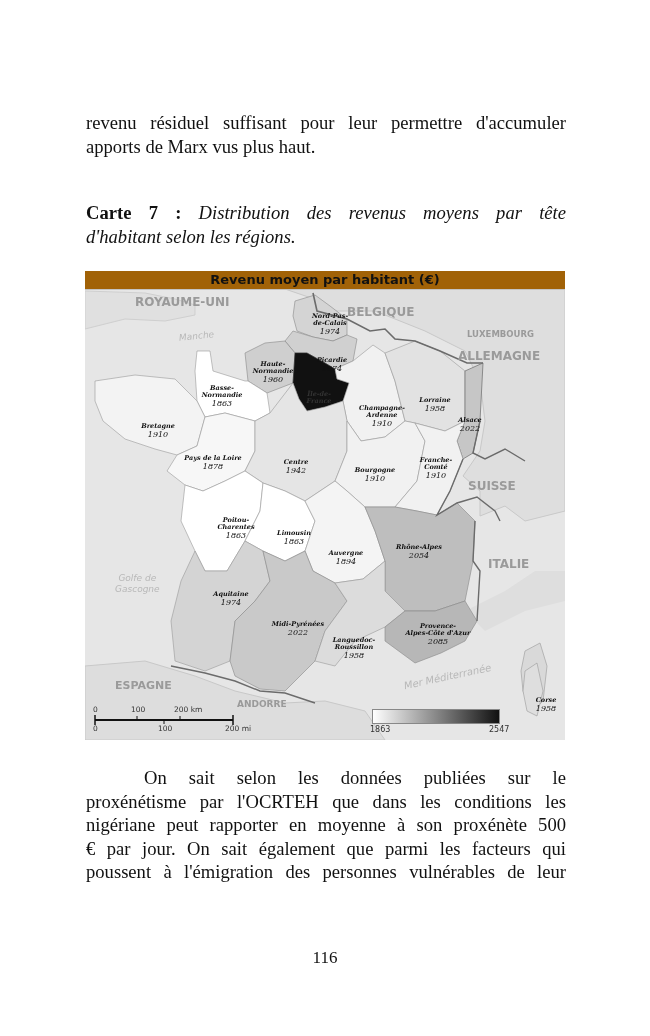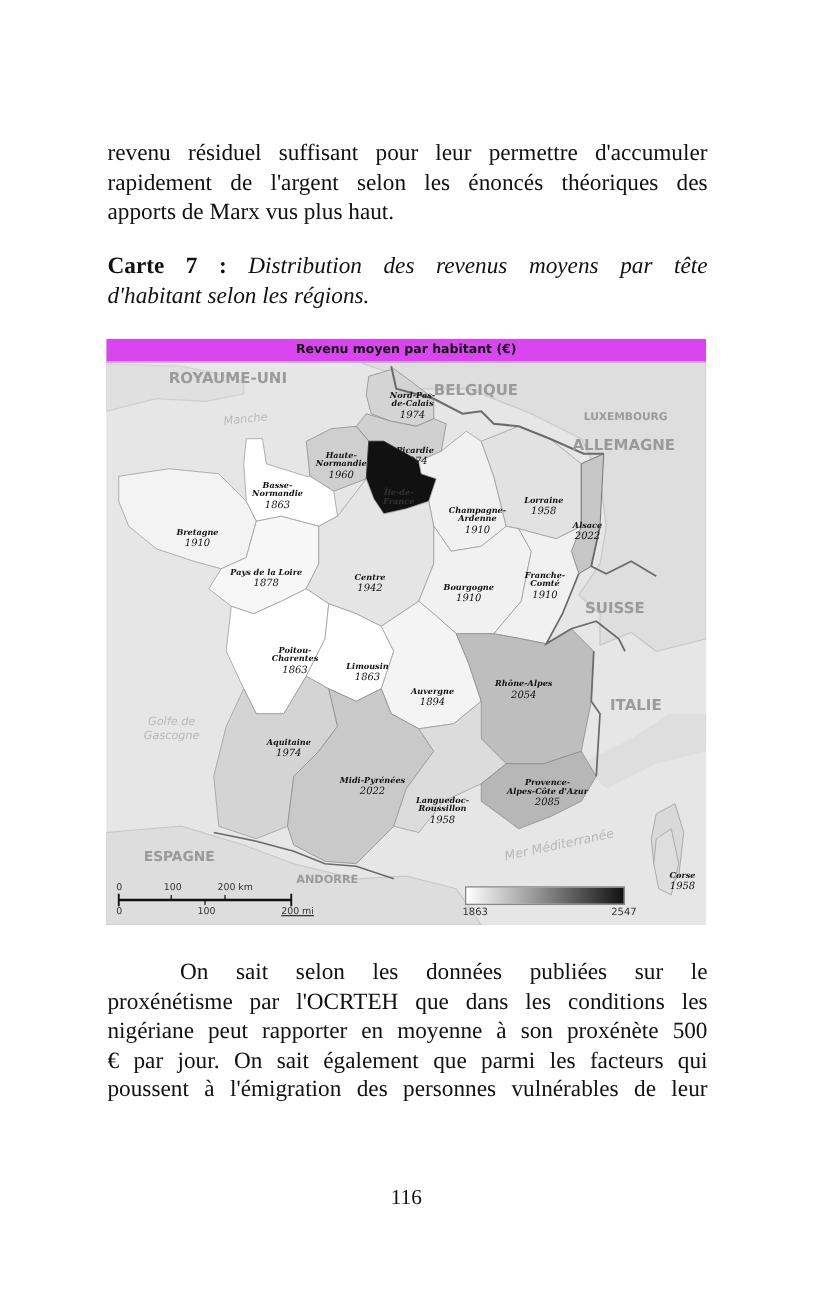--- a/index.html
+++ b/index.html
@@ -15,41 +15,40 @@
   #caption i { }
   #p2 { top: 766px; }
   #p2 .indent { padding-left: 58px; }
   #pagenum { position: absolute; top: 948px; left: 0; width: 650px; text-align: center;
              font-size: 17px; }
   #map { position: absolute; left: 85px; top: 271px; width: 480px; height: 469px;
          background: #e6e6e6; overflow: hidden; }
   #map svg { position: absolute; left: 0; top: 0; }
   .maptitle { position: absolute; left: 0; top: 0; width: 480px; height: 18px; line-height: 18px;
               text-align: center; font-family: "DejaVu Sans", sans-serif; font-weight: bold;
-              font-size: 10px; color: #111; background: #d946ef; border-bottom: 1px solid #c4c4c4; }
+              font-size: 13px; color: #111; background: #a16207; border-bottom: 1px solid #c4c4c4; }
   .country { position: absolute; font-family: "DejaVu Sans", sans-serif; font-weight: bold;
              color: #9a9a9a; white-space: nowrap; }
   .sea { position: absolute; font-family: "DejaVu Sans", sans-serif; font-style: italic;
          color: #b8b8b8; white-space: nowrap; text-align: center; line-height: 11px; }
   .region { position: absolute; font-family: "DejaVu Serif", serif; font-style: italic;
             color: #111; text-align: center; white-space: nowrap; transform: translateX(-50%);
             font-size: 6.5px; line-height: 7px; }
   .region .nm { font-weight: bold; display: block; }
   .region .val { display: block; font-size: 8px; line-height: 9px; }
   .scalelbl { position: absolute; font-family: "DejaVu Sans", sans-serif; font-size: 7.5px; color: #333; }
   .legend-bar { position: absolute; left: 287px; top: 438px; width: 126px; height: 13px;
                 border: 1px solid #888; }
   .leglbl { position: absolute; font-family: "DejaVu Sans", sans-serif; font-size: 8px; color: #333; top: 454px; }
 </style>
 </head>
 <body>
 
 <div id="p1" class="para">
   <span class="ln">revenu résiduel suffisant pour leur permettre d'accumuler</span>
-  <span class="ln">rapidement de l'argent selon les énoncés théoriques des</span>
   <span class="ln last">apports de Marx vus plus haut.</span>
 </div>
 
 <div id="caption" class="para">
   <span class="ln"><b>Carte 7 :</b> <i>Distribution des revenus moyens par tête</i></span>
   <span class="ln last"><i>d'habitant selon les régions.</i></span>
 </div>
 
 <div id="map">
   <svg width="480" height="469" viewBox="0 0 480 469">
@@ -231,21 +230,21 @@
   <div class="region" style="left:461px;top:426px;">
     <span class="nm">Corse</span>
       <span class="val">1958</span>
   </div>
 
   <div class="scalelbl" style="left:8px;top:434px;">0</div>
   <div class="scalelbl" style="left:46px;top:434px;">100</div>
   <div class="scalelbl" style="left:89px;top:434px;">200 km</div>
   <div class="scalelbl" style="left:8px;top:453px;">0</div>
   <div class="scalelbl" style="left:73px;top:453px;">100</div>
-  <div class="scalelbl" style="left:140px;top:453px;text-decoration:underline;">200 mi</div>
+  <div class="scalelbl" style="left:140px;top:453px;">200 mi</div>
 
   <div class="legend-bar" style="background: linear-gradient(to right, rgb(255, 255, 255), rgb(17, 17, 17));"></div>
   <div class="leglbl" style="left:285px;">1863</div>
   <div class="leglbl" style="left:404px;">2547</div>
 </div>
 
 <div id="p2" class="para">
   <span class="ln indent">On sait selon les données publiées sur le</span>
   <span class="ln">proxénétisme par l'OCRTEH que dans les conditions les</span>
   <span class="ln">nigériane peut rapporter en moyenne à son proxénète 500</span>

